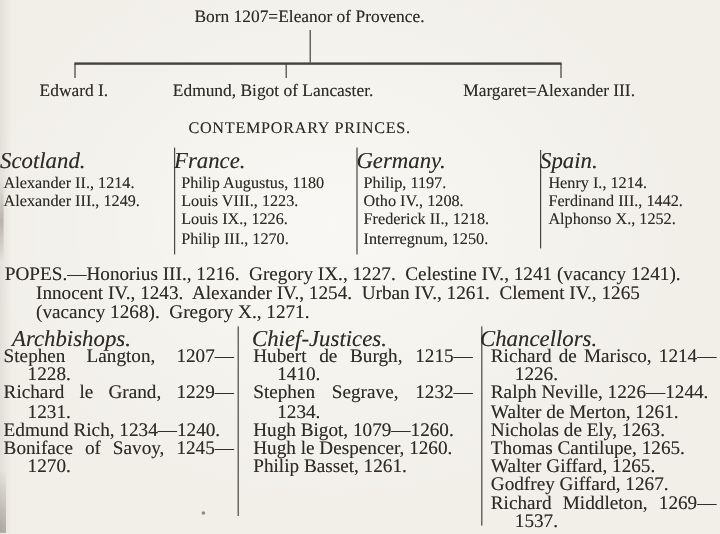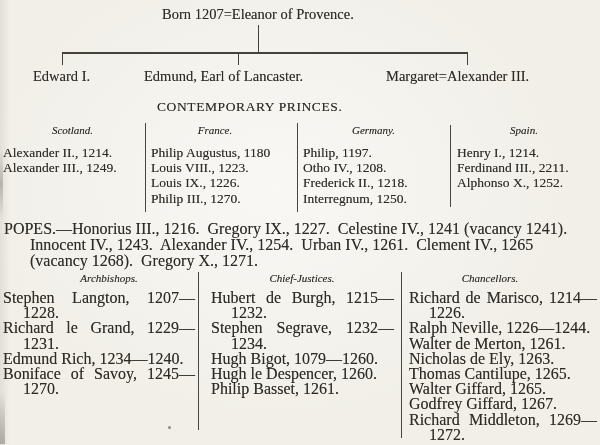--- a/index.html
+++ b/index.html
@@ -12,21 +12,21 @@
     font-family:"Liberation Serif", serif;
     color:#2e2b27;
     text-shadow:0 0 .3px rgba(40,35,30,.45);
   }
   .abs{position:absolute;}
   .vline{position:absolute;width:1.4px;background:#45413b;}
   .hline{position:absolute;height:1.5px;background:#45413b;}
   .divider{position:absolute;width:1.3px;background:#4a463f;}
   .tree-label{font-size:14.5px;white-space:nowrap;}
   .sect-title{font-size:13.5px;letter-spacing:.6px;text-align:left;white-space:nowrap;}
-  .col-head{font-style:italic;font-size:11px;text-align:center;white-space:nowrap;}
+  .col-head{font-style:italic;font-size:19px;white-space:nowrap;}
   .p-item{font-size:13.5px;line-height:15.2px;white-space:pre;}
   .popes-line{font-size:16px;line-height:16.6px;white-space:pre;}
   .popes-line.indent{padding-left:26px;}
   .o-col{font-size:16px;line-height:15.2px;}
   .o-line{white-space:normal;}
   .o-line.jfy{text-align:justify;text-align-last:justify;}
   .o-line.cont{padding-left:20px;}
   .artifact{position:absolute;pointer-events:none;}
 </style>
 </head>
@@ -35,21 +35,21 @@
 <div class="page">
 
   <div>
     <div class="abs tree-label" style="left:162px;top:6px">Born 1207=Eleanor of Provence.</div>
     <div class="vline" style="left:258px;top:25px;height:27px"></div>
     <div class="hline" style="left:62px;top:52px;width:406px"></div>
     <div class="vline" style="left:62px;top:53px;height:12px"></div>
     <div class="vline" style="left:238px;top:53px;height:12px"></div>
     <div class="vline" style="left:467px;top:53px;height:12px"></div>
     <div class="abs tree-label" style="left:33px;top:68px">Edward I.</div>
-    <div class="abs tree-label" style="left:144px;top:68px">Edmund, Earl of Lancaster.</div>
+    <div class="abs tree-label" style="left:144px;top:68px">Edmund, Bigot of Lancaster.</div>
     <div class="abs tree-label" style="left:386px;top:68px">Margaret=Alexander III.</div>
   </div>
 
   <div class="abs sect-title" style="left:157px;top:99px;width:200px">CONTEMPORARY PRINCES.</div>
 
   <div>
     <div class="divider" style="left:145px;top:123px;height:89px"></div>
     <div class="divider" style="left:297px;top:123px;height:89px"></div>
     <div class="divider" style="left:450px;top:125px;height:82px"></div>
 
@@ -69,21 +69,21 @@
         <div class="p-item">Philip III., 1270.</div>
       </div>
     <div class="abs" style="left:303px;top:145px">
         <div class="p-item">Philip, 1197.</div>
         <div class="p-item">Otho IV., 1208.</div>
         <div class="p-item">Frederick II., 1218.</div>
         <div class="p-item">Interregnum, 1250.</div>
       </div>
     <div class="abs" style="left:457px;top:145px">
         <div class="p-item">Henry I., 1214.</div>
-        <div class="p-item">Ferdinand III., 2211.</div>
+        <div class="p-item">Ferdinand III., 1442.</div>
         <div class="p-item">Alphonso X., 1252.</div>
       </div>
   </div>
 
   <div>
     <div class="abs popes-line" style="left:4px;top:221px">POPES.—Honorius III., 1216.  Gregory IX., 1227.  Celestine IV., 1241 (vacancy 1241).</div>
     <div class="abs popes-line indent" style="left:4px;top:237px">Innocent IV., 1243.  Alexander IV., 1254.  Urban IV., 1261.  Clement IV., 1265</div>
     <div class="abs popes-line indent" style="left:4px;top:253px">(vacancy 1268).  Gregory X., 1271.</div>
   </div>
 
@@ -99,38 +99,38 @@
         <div class="o-line jfy">Stephen Langton, 1207—</div>
         <div class="o-line cont">1228.</div>
         <div class="o-line jfy">Richard le Grand, 1229—</div>
         <div class="o-line cont">1231.</div>
         <div class="o-line">Edmund Rich, 1234—1240.</div>
         <div class="o-line jfy">Boniface of Savoy, 1245—</div>
         <div class="o-line cont">1270.</div>
       </div>
     <div class="abs o-col" style="left:211px;top:290px;width:183px">
         <div class="o-line jfy">Hubert de Burgh, 1215—</div>
-        <div class="o-line cont">1232.</div>
+        <div class="o-line cont">1410.</div>
         <div class="o-line jfy">Stephen Segrave, 1232—</div>
         <div class="o-line cont">1234.</div>
         <div class="o-line">Hugh Bigot, 1079—1260.</div>
         <div class="o-line">Hugh le Despencer, 1260.</div>
         <div class="o-line">Philip Basset, 1261.</div>
       </div>
     <div class="abs o-col" style="left:409px;top:290px;width:188px">
         <div class="o-line jfy">Richard de Marisco, 1214—</div>
         <div class="o-line cont">1226.</div>
         <div class="o-line">Ralph Neville, 1226—1244.</div>
         <div class="o-line">Walter de Merton, 1261.</div>
         <div class="o-line">Nicholas de Ely, 1263.</div>
         <div class="o-line">Thomas Cantilupe, 1265.</div>
         <div class="o-line">Walter Giffard, 1265.</div>
         <div class="o-line">Godfrey Giffard, 1267.</div>
         <div class="o-line jfy">Richard Middleton, 1269—</div>
-        <div class="o-line cont">1272.</div>
+        <div class="o-line cont">1537.</div>
       </div>
   </div>
 
   <div class="artifact" style="left:0;top:150px;width:3px;height:68px;background:linear-gradient(rgba(70,62,52,0),rgba(70,62,52,.28),rgba(70,62,52,0));filter:blur(.5px)"></div>
   <div class="artifact" style="left:0;top:392px;width:5px;height:52px;background:linear-gradient(rgba(70,62,52,0),rgba(70,62,52,.35));filter:blur(.6px)"></div>
   <div class="artifact" style="left:168px;top:426px;width:3px;height:3px;border-radius:50%;background:rgba(60,54,46,.55)"></div>
 
 </div>
 
 </body></html>

